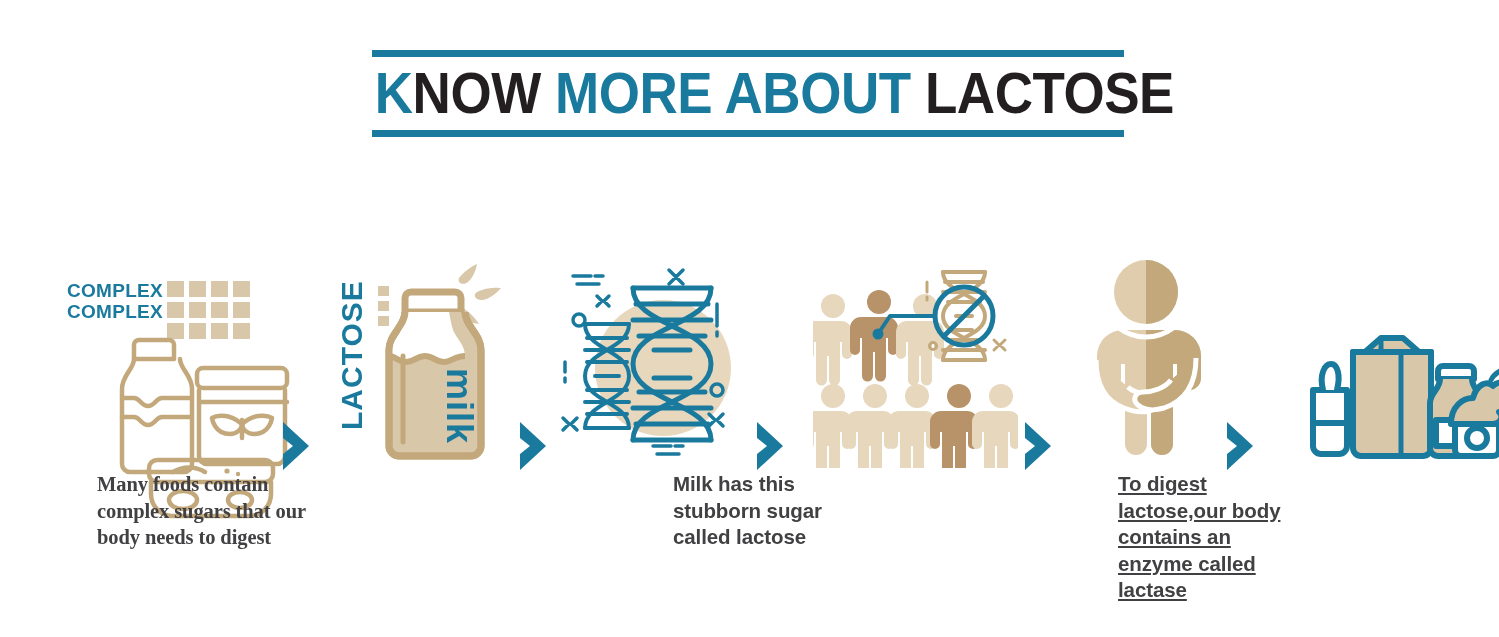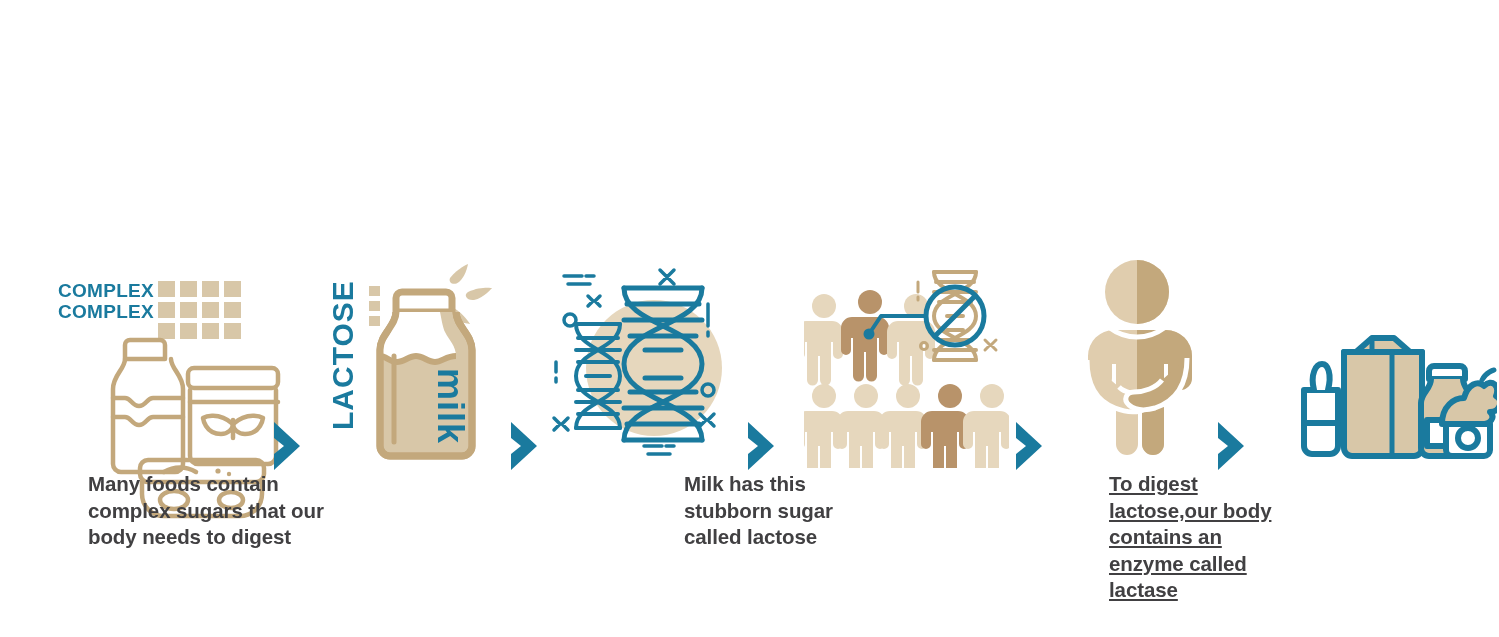--- a/index.html
+++ b/index.html
@@ -33,21 +33,21 @@
     transform: scaleX(0.93);
     transform-origin: left center;
     padding-left: 3px;
   }
   .t-blue { color: #1a7a9e; }
   .t-dark { color: #231f20; }
 
   
   #panels {
     position: absolute;
-    left: 4px; top: 250px; width: 1184px; height: 387px;
+    left: 13px; top: 250px; width: 1184px; height: 387px;
   }
   .panel { position: absolute; top: 0; }
   .art { position: relative; }
   .caption {
     position: absolute;
     font-family: "Liberation Sans", sans-serif;
     font-size: 20.5px;
     font-weight: bold;
     line-height: 26.5px;
     color: #414042;
@@ -56,22 +56,22 @@
   .chevron { position: absolute; }
 
   
   #panel-1 { left: 42px; width: 232px; }
   #panel-2 { left: 330px; width: 168px; }
   #panel-3 { left: 538px; width: 192px; }
   #panel-4 { left: 800px; width: 200px; }
   #panel-5 { left: 1058px; width: 150px; }
   #panel-6 { left: 1288px; width: 200px; }
 
-  .cap-1 { left: 42px;   top: 221px; width: 240px; }
-  .cap-2 { left: 330px;  top: 221px; width: 180px; margin-left: 20px; }
+  .cap-1 { left: 42px;   top: 221px; width: 240px; font-family: Liberation Serif, serif; }
+  .cap-2 { left: 330px;  top: 221px; width: 180px; }
   .cap-3 { left: 567px;  top: 221px; width: 175px; text-decoration: underline; }
 
   .chev-1 { left: 266px;  top: 170px; }
   .chev-2 { left: 503px;  top: 170px; }
   .chev-3 { left: 740px;  top: 170px; }
   .chev-4 { left: 1008px; top: 170px; }
   .chev-5 { left: 1210px; top: 170px; }
 
   
   .complex-label {
@@ -98,20 +98,27 @@
     height: 150px;
   }
   .milk-dots { position:absolute; left:35px; top:36px; }
   .milk-dots i { display:block; width:11px; height:10px; background:#d8c7a8; margin-bottom:5px; }
 </style>
 </head>
 <body>
 
 <div id="root">
 
+  <div id="title-block">
+    <div class="title-rule top"></div>
+    <div id="title-text">
+      <span class="t-blue">K</span><span class="t-dark">NOW</span><span class="t-blue"> MORE ABOUT </span><span class="t-dark">LACTOSE</span>
+    </div>
+    <div class="title-rule bottom"></div>
+  </div>
 
   <div id="panels">
 
     <div class="panel" id="panel-1">
       <div class="art">
         <div class="complex-label">
           <span>COMPLEX</span><br>
           <span>COMPLEX</span>
         </div>
         <div class="sugar-grid">

